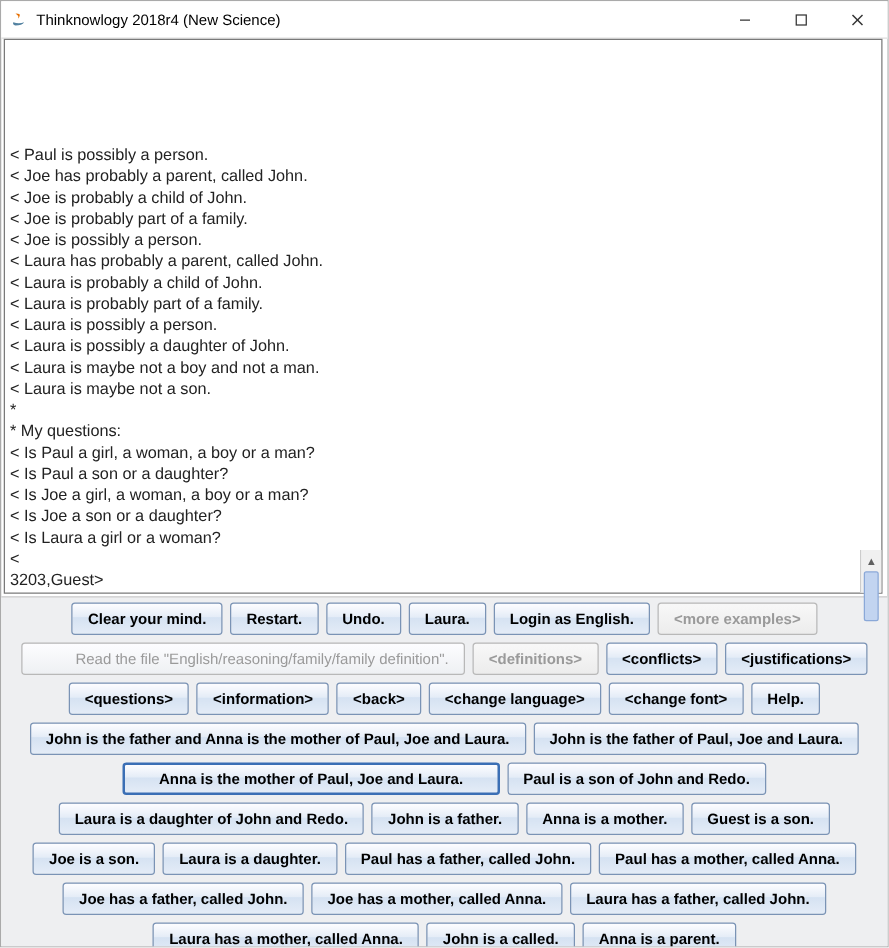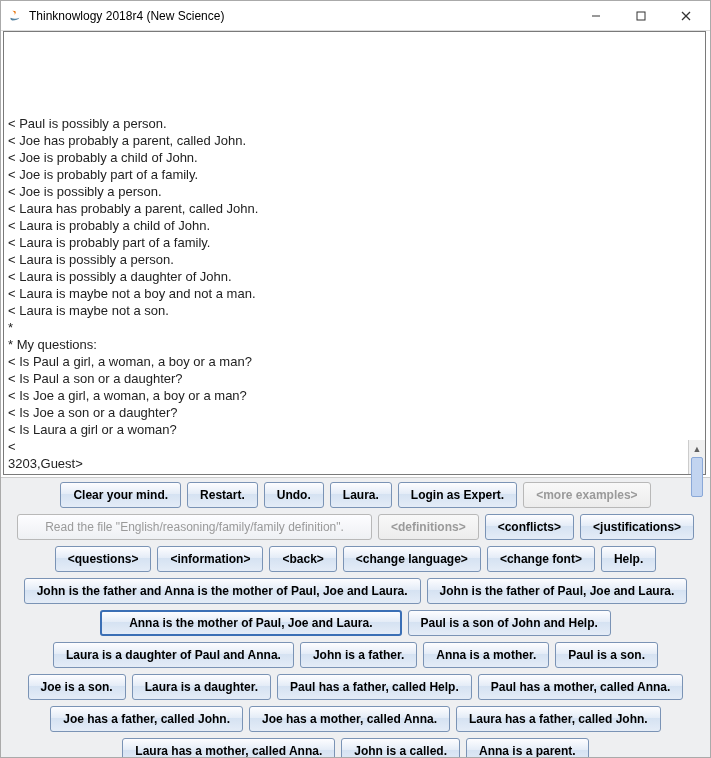--- a/index.html
+++ b/index.html
@@ -129,21 +129,21 @@
     border: 2px solid #3b6fb5;
     padding: 4px 27px;
   }
   .btn.disabled {
     color: #9a9a9a;
     cursor: default;
     border-color: #b8b8b8;
     background: linear-gradient(#f8f8f8, #ececec);
   }
   .btn.wide-input {
-    text-align: center;
+    text-align: right;
     min-width: 355px;
     font-weight: normal;
     color: #9a9a9a;
     background: linear-gradient(#fdfdff, #eef0f3);
     border-color: #b8b8b8;
   }
 </style>
 </head>
 <body>
 
@@ -208,21 +208,21 @@
     </div>
   </div>
 
   <div class="button-area">
 
     <div class="row">
       <button class="btn">Clear your mind.</button>
       <button class="btn">Restart.</button>
       <button class="btn">Undo.</button>
       <button class="btn">Laura.</button>
-      <button class="btn">Login as Expert.</button>
+      <button class="btn">Login as English.</button>
       <button class="btn disabled">&lt;more examples&gt;</button>
     </div>
 
     <div class="row left">
       <button class="btn wide-input disabled">Read the file "English/reasoning/family/family definition".</button>
       <button class="btn disabled">&lt;definitions&gt;</button>
       <button class="btn">&lt;conflicts&gt;</button>
       <button class="btn">&lt;justifications&gt;</button>
     </div>
 
@@ -235,32 +235,32 @@
       <button class="btn">Help.</button>
     </div>
 
     <div id="examples-container">
         <div class="row">
           <button class="btn">John is the father and Anna is the mother of Paul, Joe and Laura.</button>
           <button class="btn">John is the father of Paul, Joe and Laura.</button>
         </div>
         <div class="row">
           <button class="btn selected">Anna is the mother of Paul, Joe and Laura.</button>
-          <button class="btn">Paul is a son of John and Help.</button>
-        </div>
-        <div class="row">
-          <button class="btn">Laura is a daughter of Paul and Anna.</button>
+          <button class="btn">Paul is a son of John and Redo.</button>
+        </div>
+        <div class="row">
+          <button class="btn">Laura is a daughter of John and Redo.</button>
           <button class="btn">John is a father.</button>
           <button class="btn">Anna is a mother.</button>
-          <button class="btn">Paul is a son.</button>
+          <button class="btn">Guest is a son.</button>
         </div>
         <div class="row">
           <button class="btn">Joe is a son.</button>
           <button class="btn">Laura is a daughter.</button>
-          <button class="btn">Paul has a father, called Help.</button>
+          <button class="btn">Paul has a father, called John.</button>
           <button class="btn">Paul has a mother, called Anna.</button>
         </div>
         <div class="row">
           <button class="btn">Joe has a father, called John.</button>
           <button class="btn">Joe has a mother, called Anna.</button>
           <button class="btn">Laura has a father, called John.</button>
         </div>
         <div class="row">
           <button class="btn">Laura has a mother, called Anna.</button>
           <button class="btn">John is a called.</button>

